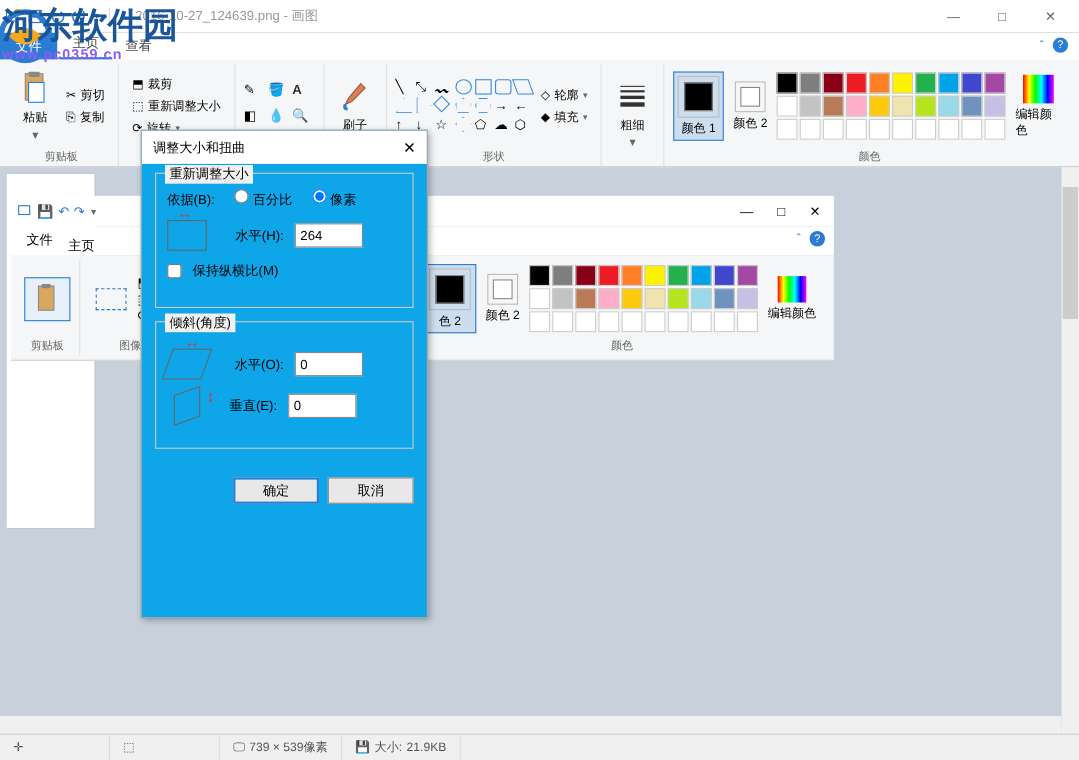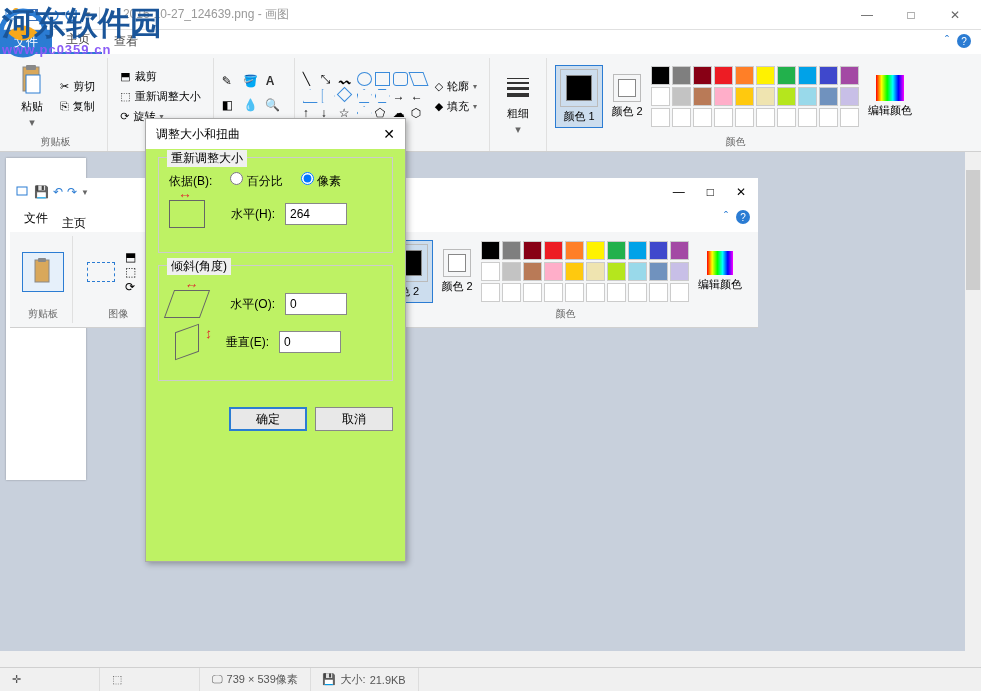--- a/index.html
+++ b/index.html
@@ -47,21 +47,21 @@
 .zslider { width: 120px; height: 4px; background: #ccc; position: relative; }
 .zslider .zh { position: absolute; top: -4px; left: 50%; width: 9px; height: 16px; background: #2b7cd3; border-radius: 2px; }
 .zbtn { width:14px;height:14px;border:1px solid #999;border-radius:50%;display:flex;align-items:center;justify-content:center;font-size:10px;}
 
 .innerwin { position: absolute; left: 10px; top: 178px; width: 748px; height: 430px;}
 .innerwin .ititle { height: 28px; background:#fff; display:flex; align-items:center; padding:0 6px;}
 .innerwin .itabbar { height: 26px; background:#fff; display:flex; align-items:flex-end; position:relative;}
 .innerwin .iribbon { height: 96px; background:#f5f6f7; border-bottom:1px solid #d0d0d0; display:flex; padding:4px;}
 
 
-.dialog { position: absolute; left: 145px; top: 118px; width: 261px; height: 444px; background: #bef264; border: 1px solid #aaa; box-shadow: 2px 2px 6px rgba(0,0,0,0.3); }
+.dialog { position: absolute; left: 128px; top: 118px; width: 261px; height: 444px; background: #0ea5e9; border: 1px solid #aaa; box-shadow: 2px 2px 6px rgba(0,0,0,0.3); }
 .dialog .dtitle { height: 30px; display: flex; align-items: center; padding: 0 10px; font-size: 12px; background: #fff;}
 .dialog .dtitle .dclose { margin-left: auto; font-size: 14px; }
 .dialog .dbody { padding: 8px 12px; }
 .fieldset { border: 1px solid #ccc; padding: 14px 10px 14px; margin-bottom: 12px; position: relative; }
 .fieldset .legend { position: absolute; top: -8px; left: 8px; background: #f0f0f0; padding: 0 4px; font-size: 12px; }
 .drow { display: flex; align-items: center; margin: 10px 0; gap: 10px; }
 .drow .dicon { width: 36px; height: 28px; border: 1px solid #666; position: relative;}
 .drow .dlabel { width: 60px; text-align: right; font-size: 12px; }
 .drow input[type=text] { width: 62px; height: 22px; border: 1px solid #888; padding: 0 4px; font-size: 12px; }
 .radiogrp { display: flex; gap: 18px; align-items: center; font-size: 12px; margin-bottom: 10px; }
@@ -210,20 +210,35 @@
         <div style="color:#2b7cd3">🪣</div>
         <div style="font-weight:bold;color:#333">A</div>
         <div>◧</div>
         <div>💧</div>
         <div>🔍</div>
       </div>
     </div>
     <div class="label">工具</div>
   </div>
 
+  <div class="rgroup">
+    <div class="body">
+      <div class="bigbtn">
+        <div class="bic">
+            <svg width="26" height="30">
+              <path d="M18 3 L22 7 L10 19 L4 22 L7 16 Z" fill="#d9824b" stroke="#a55"></path>
+              <path d="M4 22 Q2 26 6 26" fill="none" stroke="#2b7cd3" stroke-width="3"></path>
+            </svg>
+          </div>
+        <span>刷子</span>
+          <span class="dd">▾</span>
+      </div>
+    </div>
+    <div class="label"></div>
+  </div>
 
   <div class="rgroup">
     <div class="body">
       <div class="shapes-gal">
         <div class="sh" style="border:none">╲</div>
           <div class="sh" style="border:none">⤡</div>
           <div class="sh" style="border:none">〰</div>
         <div class="sh" style="border-radius:50%"></div>
           <div class="sh"></div>
           <div class="sh" style="border-radius:3px"></div>
@@ -464,20 +479,24 @@
       <div class="radiogrp">
         <span>依据(B):</span>
         <label><input type="radio" name="by" style=""> <span>百分比</span></label>
         <label><input type="radio" name="by" checked="" style=""> <span>像素</span></label>
       </div>
       <div class="drow">
         <div class="dicon arrow-red-h"></div>
         <div class="dlabel">水平(H):</div>
         <input type="text" value="264" style="">
       </div>
+      <label class="drow" style="margin-left:0">
+          <input type="checkbox" style=""> 
+          <span>保持纵横比(M)</span>
+        </label>
     </div>
     <div class="fieldset">
       <div class="legend">倾斜(角度)</div>
       <div class="drow">
         <div class="dicon skew-icon arrow-red-h"></div>
         <div class="dlabel">水平(O):</div>
         <input type="text" value="0" style="">
       </div>
       <div class="drow">
         <div class="dicon skew-icon-v arrow-red-v"></div>

